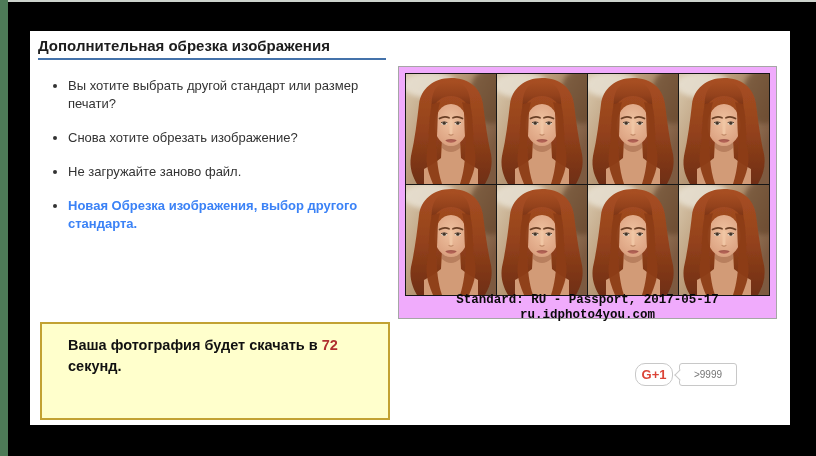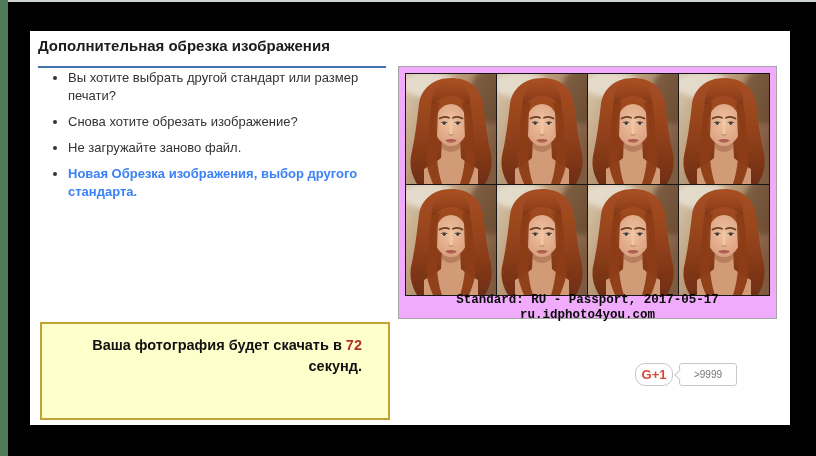--- a/index.html
+++ b/index.html
@@ -9,29 +9,29 @@
     font-family:"Liberation Sans", sans-serif;
   }
   .top-line{position:absolute;left:0;top:0;width:816px;height:2px;background:#cdd3cd;}
   .green-strip{position:absolute;left:0;top:0;width:8px;height:456px;background:#4d7a57;}
   .content{position:absolute;left:30px;top:31px;width:760px;height:394px;background:#fff;}
 
   
   .page-heading{
     position:absolute;left:8px;top:6px;width:348px;
     font-size:15px;font-weight:bold;color:#1c1c1c;
-    padding-bottom:12px;border-bottom:2px solid #4472aa;
+    padding-bottom:4px;border-bottom:2px solid #4472aa;
   }
 
   
   .hint-list{
     position:absolute;left:8px;top:30px;width:340px;margin:0;
     padding:0 0 0 30px;font-size:13px;color:#333;line-height:18px;
   }
-  .hint-list li{margin:8px 0 2px 0;}
+  .hint-list li{margin:16px 0 2px 0;}
   .new-crop-link{color:#3b82f6;font-weight:bold;cursor:pointer;}
 
   
   .photo-panel{
     position:absolute;left:368px;top:35px;width:379px;height:253px;
     background:#f0abfc;border:1px solid #a6a6a6;box-sizing:border-box;
   }
   .photo-grid{
     position:absolute;left:6px;top:6px;
     display:grid;grid-template-columns:repeat(4,90px);grid-auto-rows:110px;
@@ -44,21 +44,21 @@
     font-family:"Liberation Mono", monospace;font-weight:bold;
     font-size:12.5px;color:#0a0a0a;white-space:nowrap;
   }
   .caption-1{top:226px;}
   .caption-2{top:241px;}
 
   
   .countdown-box{
     position:absolute;left:10px;top:291px;width:350px;height:98px;
     box-sizing:border-box;background:#ffffcc;border:2px solid #c2a233;
-    text-align:right;
+    text-align:left;
   }
   .countdown-main{
     margin:11px 26px 0 26px;font-size:14.5px;font-weight:bold;color:#111;line-height:21px;
   }
   .countdown-seconds{color:#b03030;}
   .countdown-note{
     margin:13px 14px 0 14px;font-size:12.5px;color:#333;line-height:17px;
   }
   .countdown-note b{color:#222;}
 

